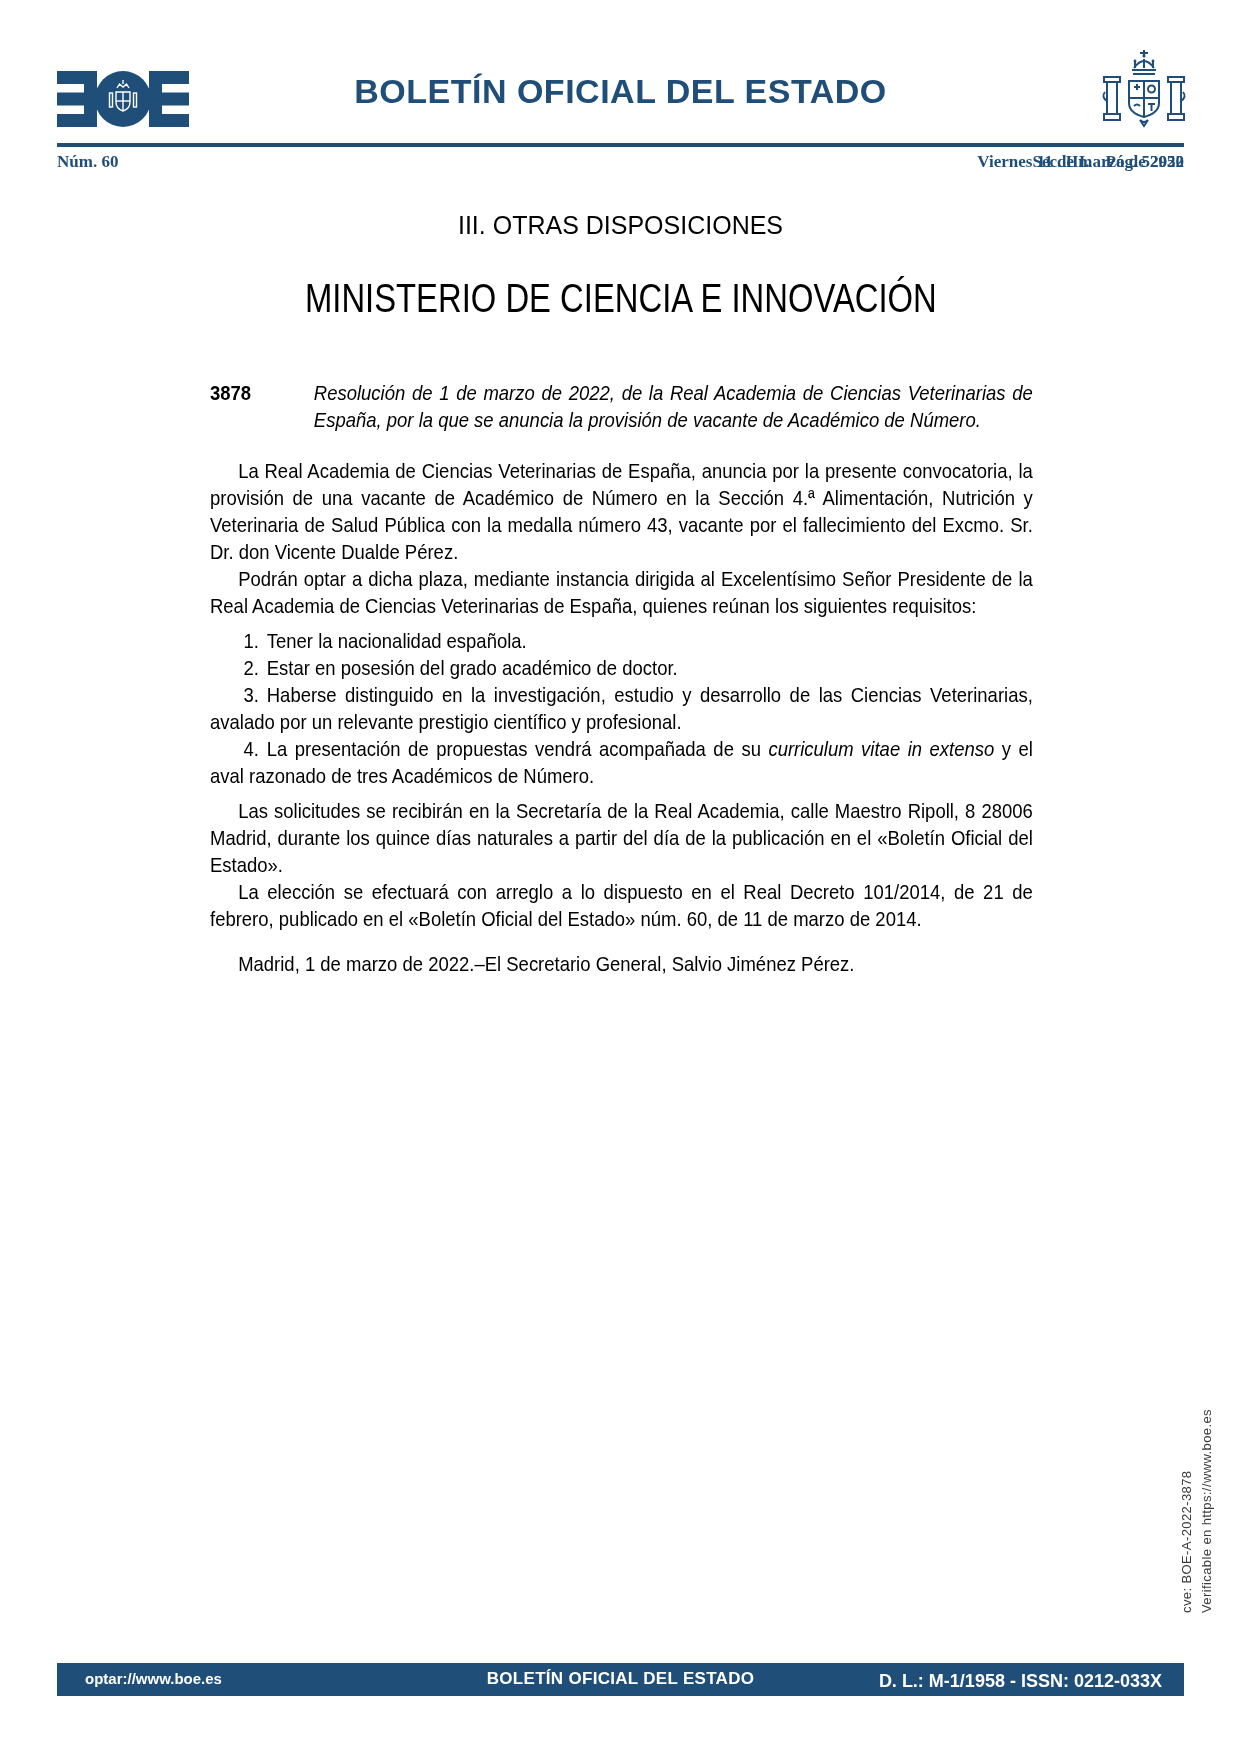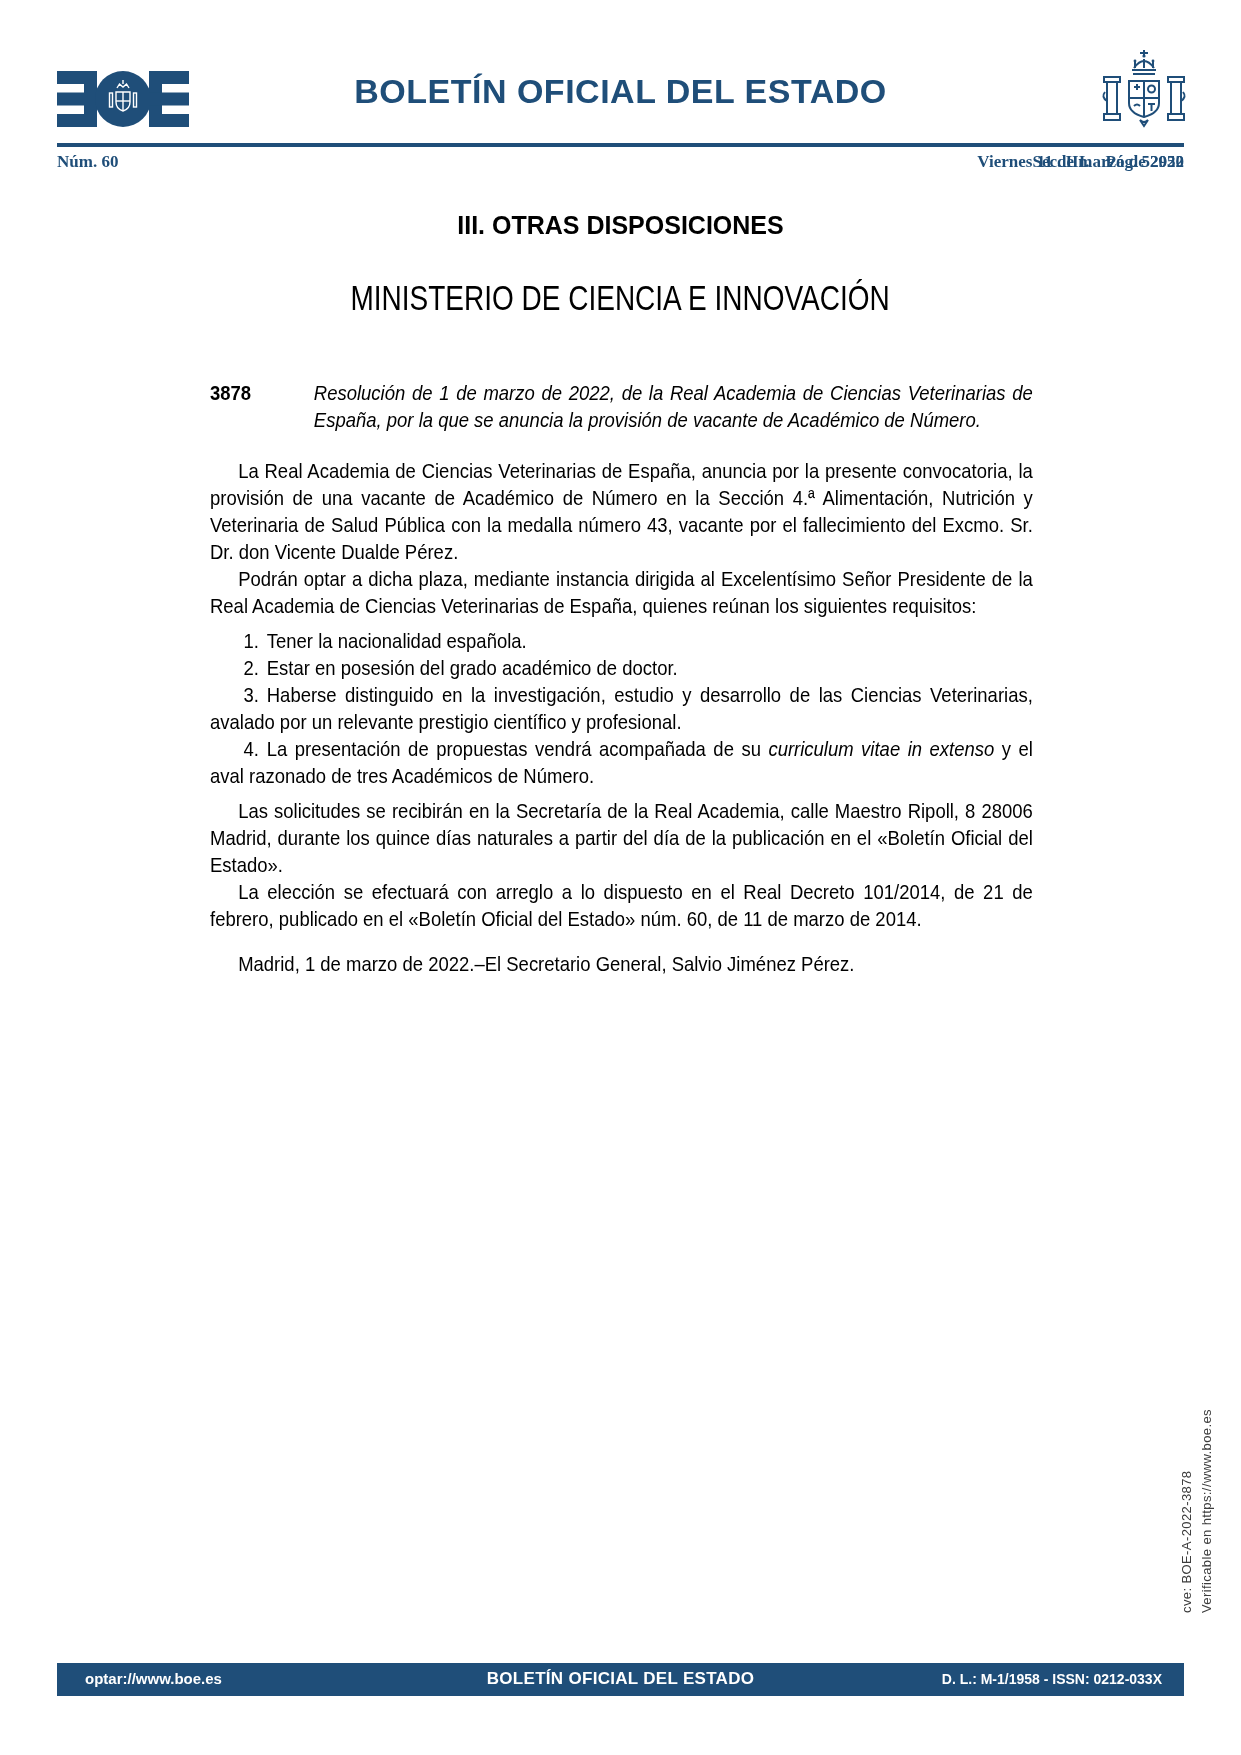--- a/index.html
+++ b/index.html
@@ -30,25 +30,25 @@
     position:absolute;left:57px;right:57px;top:152px;height:22px;
     color:var(--blue);font-size:17px;font-weight:bold;font-family:Liberation Serif, serif;
   }
   .hdr-meta .m-left{position:absolute;left:0;top:0;}
   .hdr-meta .m-center{position:absolute;left:0;right:0;top:0;text-align:right;}
   .hdr-meta .m-right{position:absolute;right:0;top:0;}
   .hdr-meta .m-right span{margin-left:16px;}
   
   .h-section{
     margin-top:39px;text-align:center;
-    font-size:25px;font-weight:bold;line-height:30px;color:#000;
+    font-size:25px;font-weight:normal;line-height:30px;color:#000;
   }
   .h-ministry{
     margin-top:40px;text-align:center;
-    font-size:35px;font-weight:400;line-height:36px;color:#000;
+    font-size:41px;font-weight:400;line-height:36px;color:#000;
   }
   .h-ministry .squeeze{display:inline-block;transform:scaleX(.8);transform-origin:center top;white-space:nowrap;}
   
   .article{
     margin-top:63px;margin-left:210px;
     width:935px;
     transform:scaleX(.88);transform-origin:left top;
     font-size:21px;line-height:27px;color:#000;
   }
   .res-row{display:flex;}
@@ -69,21 +69,21 @@
     font-size:13px;line-height:20px;letter-spacing:.4px;
     color:var(--cve);white-space:nowrap;
   }
   
   .footer{
     position:absolute;left:57px;right:57px;top:1663px;height:33px;
     background:var(--blue);color:#fff;
   }
   .footer .f-url{position:absolute;left:28px;top:7px;font-size:15px;font-weight:bold;color:#fff;text-decoration:none;}
   .footer .f-title{position:absolute;left:0;right:0;top:6px;text-align:center;font-size:17px;font-weight:bold;letter-spacing:.3px;}
-  .footer .f-issn{position:absolute;right:22px;top:8px;font-size:14px;font-weight:bold;}
+  .footer .f-issn{position:absolute;right:22px;top:8px;font-size:18px;font-weight:bold;}
 </style>
 </head>
 <body>
 
 <div class="page">
 
   <div class="hdr">
 
     <div class="hdr-logo">
       <svg width="132" height="56" viewBox="0 0 132 56" aria-hidden="true">

